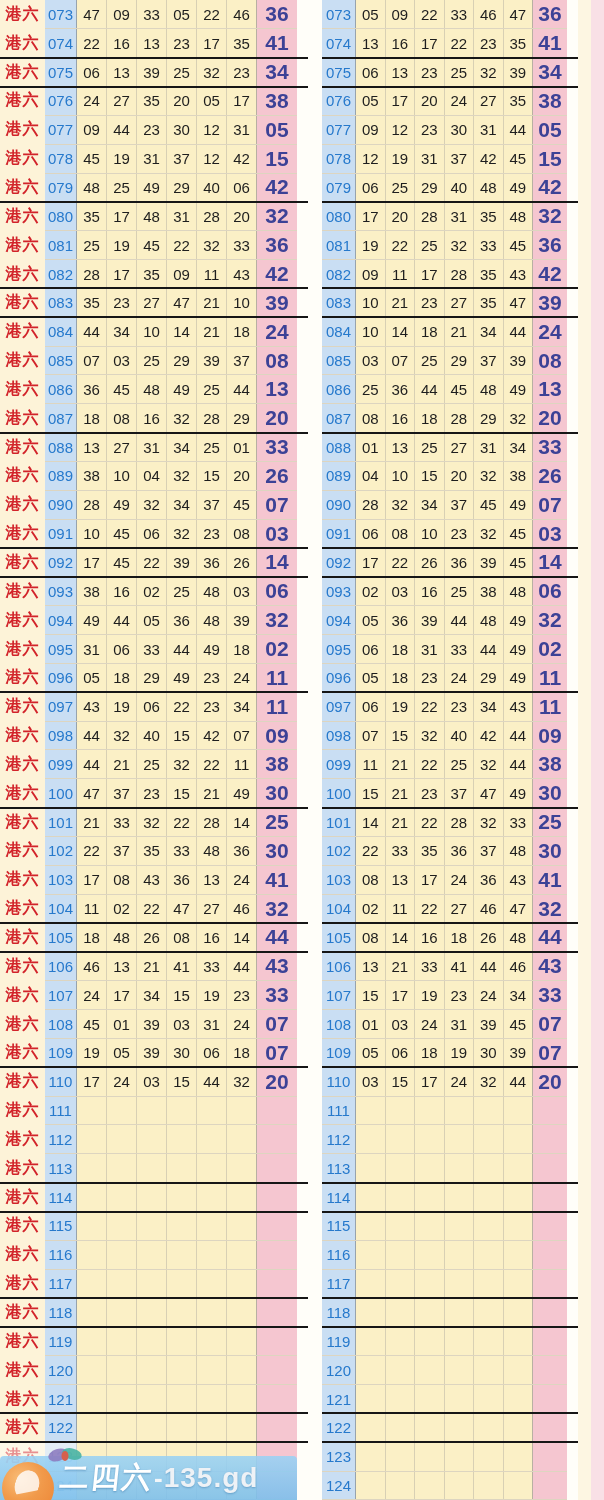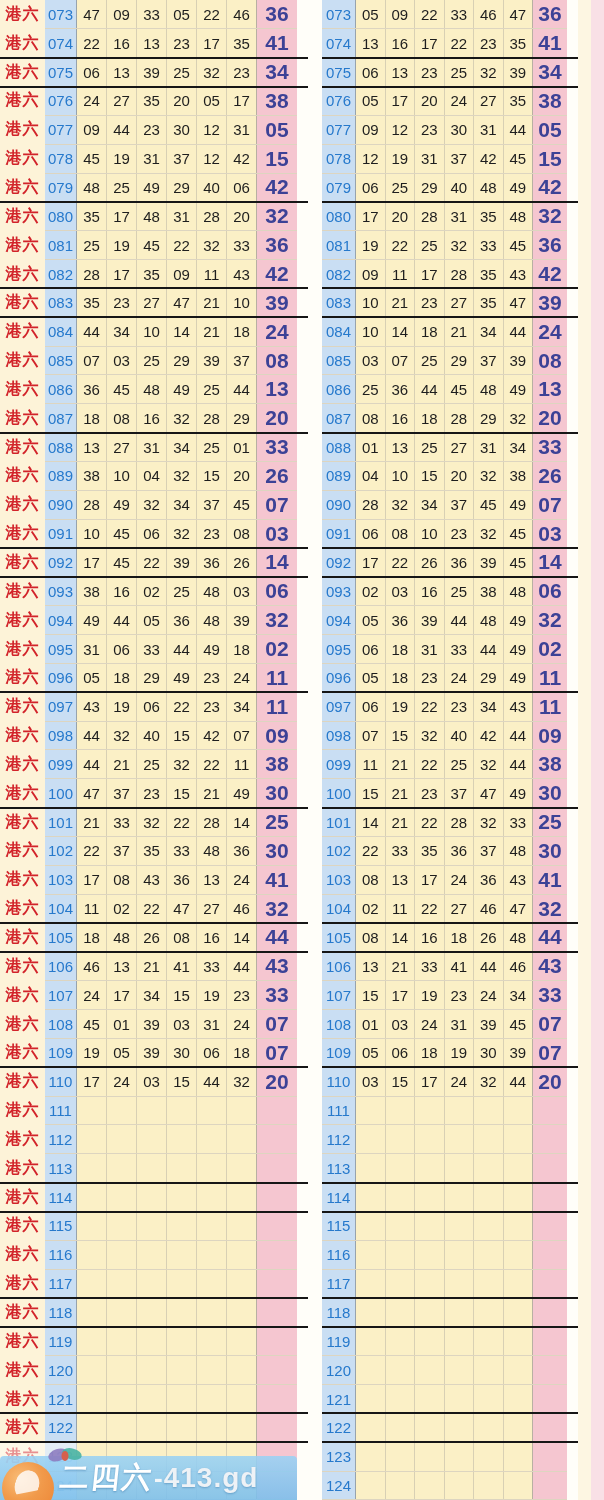--- a/index.html
+++ b/index.html
@@ -1151,16 +1151,16 @@
   <div class="wm">
     <div class="wm-logo"></div>
     <svg class="wm-butterfly" width="38" height="20" viewBox="0 0 38 20">
       <ellipse cx="12" cy="9" rx="10" ry="6" fill="#8d7cc0" transform="rotate(-18 12 9)" opacity="0.9"></ellipse>
       <ellipse cx="26" cy="8" rx="10" ry="5.5" fill="#49b2a2" transform="rotate(14 26 8)" opacity="0.9"></ellipse>
       <ellipse cx="19" cy="10" rx="3.5" ry="5" fill="#d6604d"></ellipse>
     </svg>
     <div class="wm-text">
       <span class="wm-cn">二四六</span>
       <span class="wm-sep">-</span>
-      <span class="wm-domain">413.gd</span>
+      <span class="wm-domain">135.gd</span>
     </div>
   </div>
 </div>
 
 </body></html>

